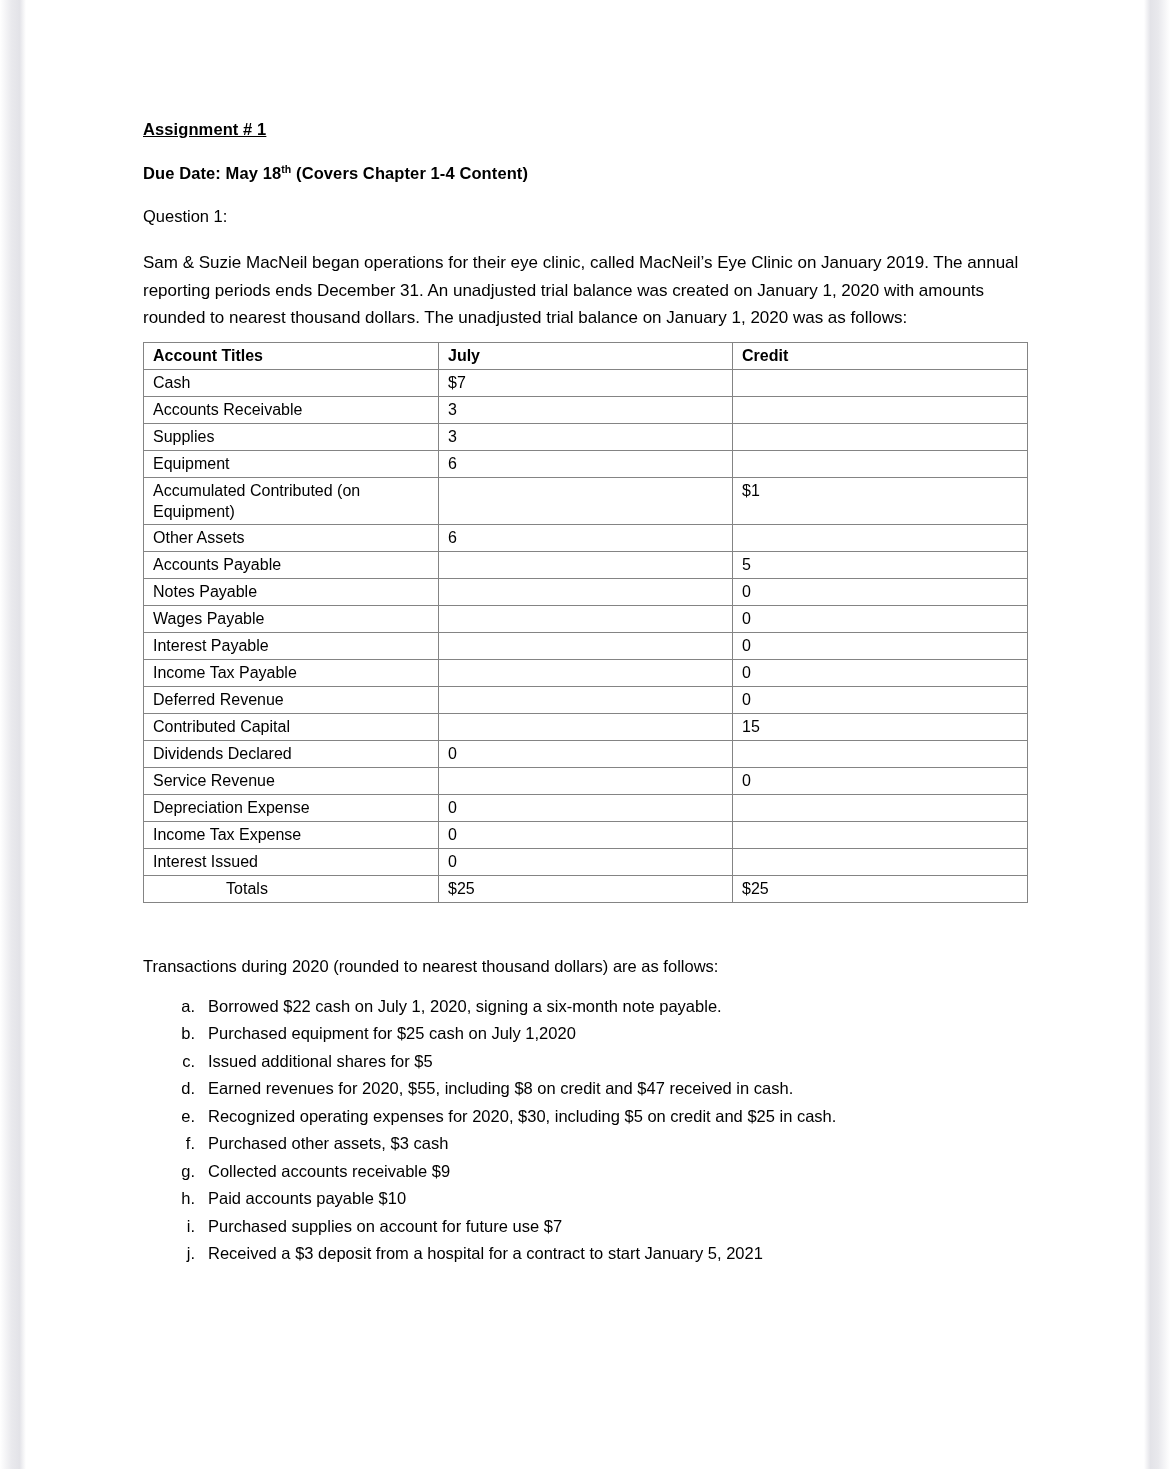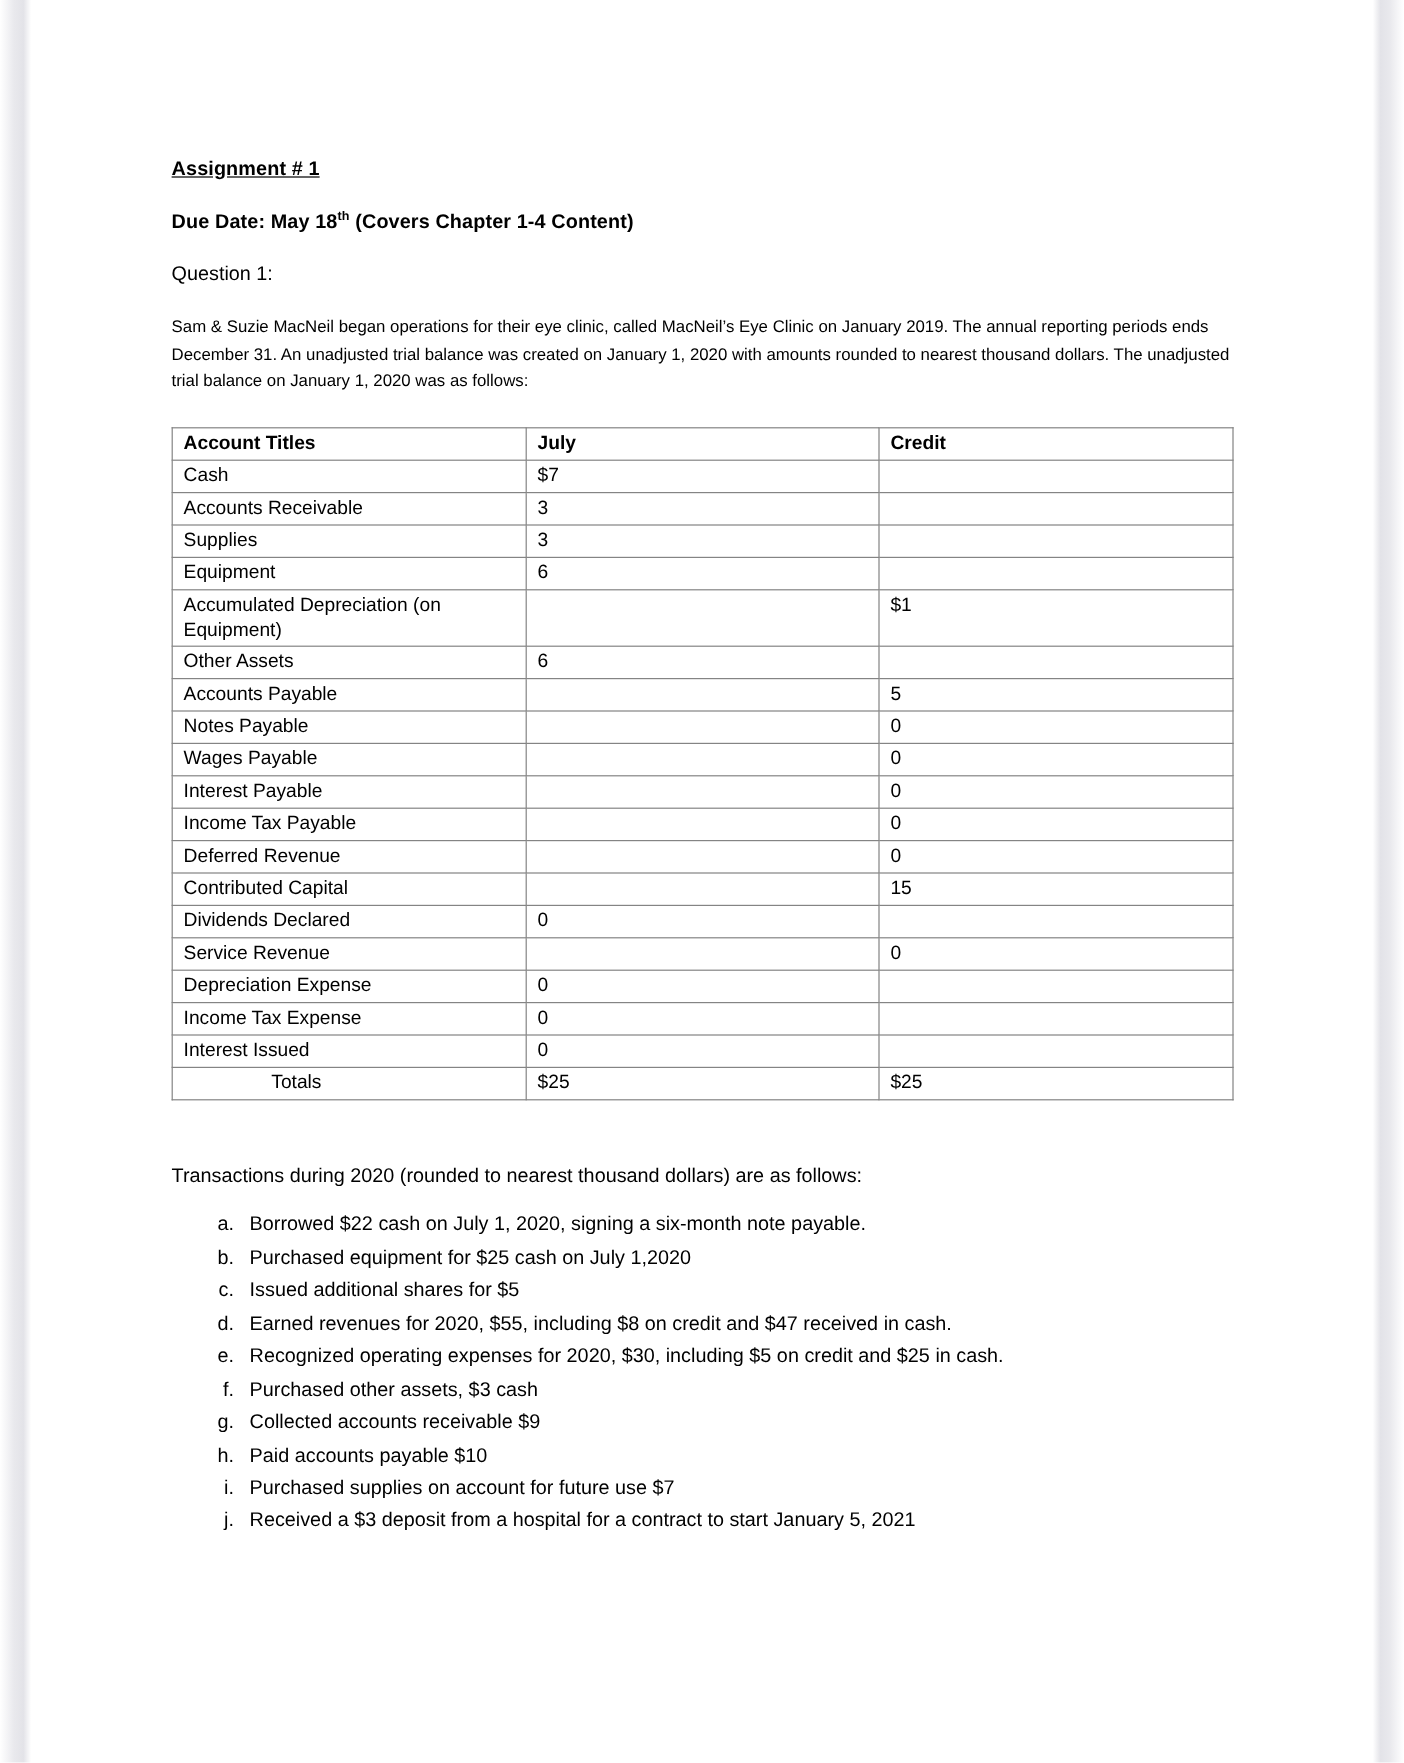--- a/index.html
+++ b/index.html
@@ -32,21 +32,21 @@
     left: 0;
     background: linear-gradient(to right, #ffffff 0%, #e9e9ed 45%, #e3e3e8 75%, #ffffff 100%);
   }
   .gutter.right {
     right: 0;
     background: linear-gradient(to left, #ffffff 0%, #e9e9ed 45%, #e3e3e8 75%, #ffffff 100%);
   }
   .content {
     position: absolute;
     left: 143px;
-    top: 132px;
+    top: 120px;
     width: 890px;
   }
 
   .doc-title {
     font-size: 16.5px;
     font-weight: bold;
     text-decoration: underline;
     letter-spacing: 0.1px;
     margin: 0 0 25px 0;
   }
@@ -59,23 +59,23 @@
   .due-date sup {
     font-size: 10.5px;
     vertical-align: super;
     line-height: 0;
   }
   .question-label {
     font-size: 16.5px;
     margin: 0 0 23px 0;
   }
   .intro-para {
-    font-size: 14px;
+    font-size: 17px;
     line-height: 1.62;
-    margin: 0 0 27px 0;
+    margin: 0 0 10px 0;
     width: 886px;
   }
 
   
   table.trial-balance {
     border-collapse: collapse;
     width: 885px;
     table-layout: fixed;
     margin: 0;
   }
@@ -171,21 +171,21 @@
             <td class="cell-account">Supplies</td>
             <td class="cell-debit">3</td>
             <td class="cell-credit"></td>
           </tr>
           <tr>
             <td class="cell-account">Equipment</td>
             <td class="cell-debit">6</td>
             <td class="cell-credit"></td>
           </tr>
           <tr>
-            <td class="cell-account">Accumulated Depreciation (on Equipment)</td>
+            <td class="cell-account">Accumulated Contributed (on Equipment)</td>
             <td class="cell-debit"></td>
             <td class="cell-credit">$1</td>
           </tr>
           <tr>
             <td class="cell-account">Other Assets</td>
             <td class="cell-debit">6</td>
             <td class="cell-credit"></td>
           </tr>
           <tr>
             <td class="cell-account">Accounts Payable</td>

